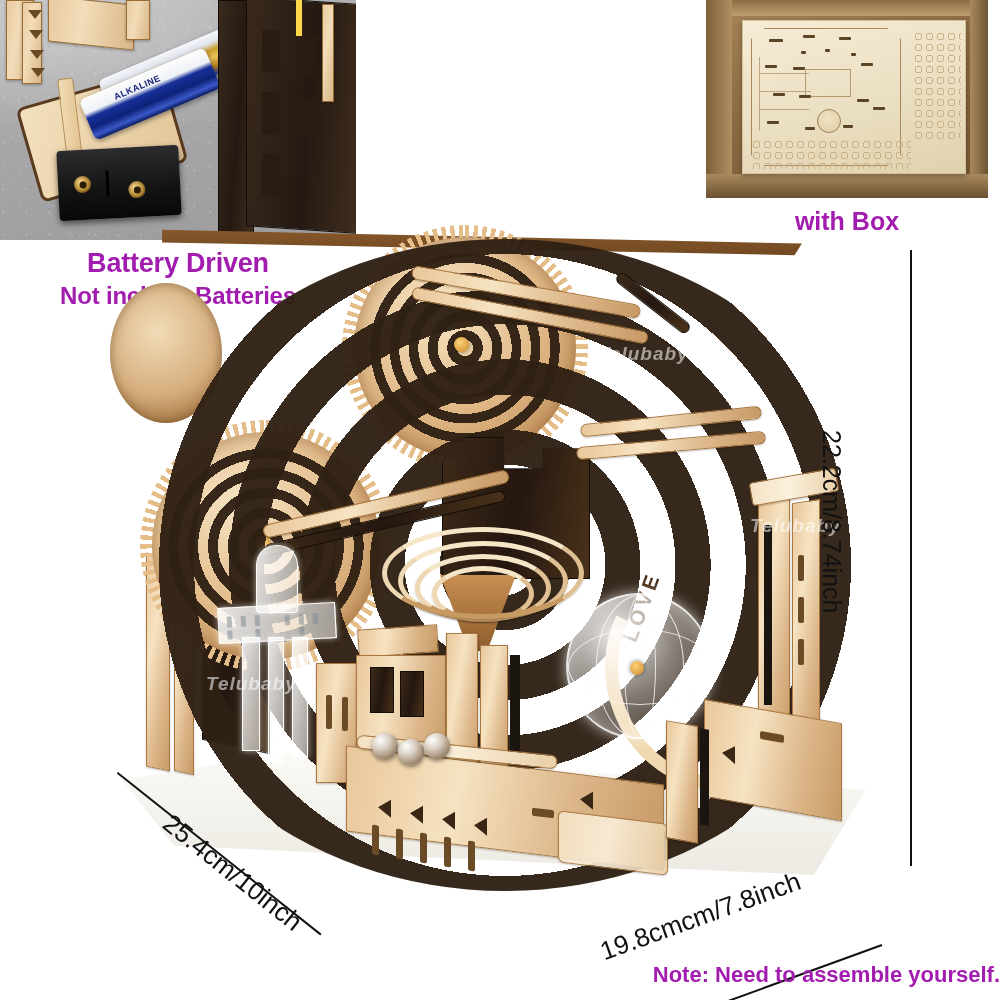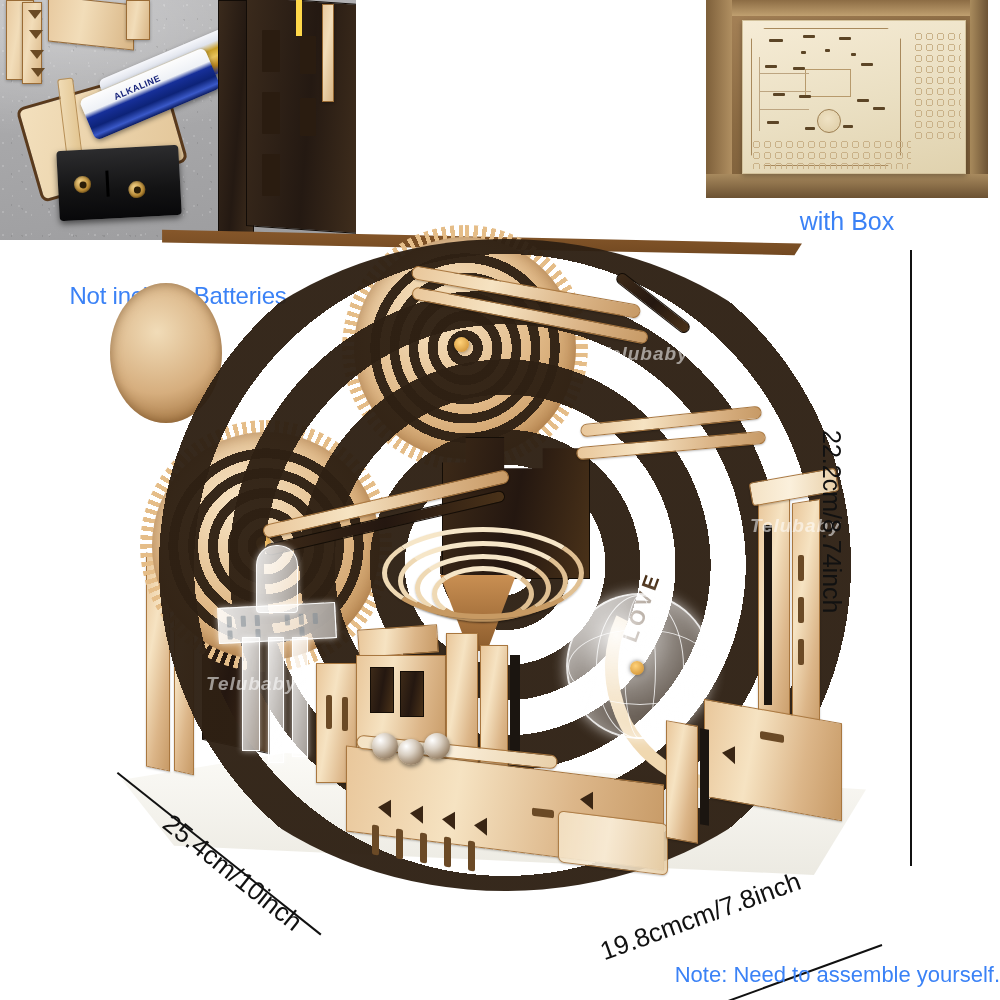--- a/index.html
+++ b/index.html
@@ -69,21 +69,21 @@
   .ply .ctr{position:absolute;left:62px;top:48px;width:44px;height:26px;border:1px solid #b79a6c;}
   .ply .dial{position:absolute;left:74px;top:88px;width:22px;height:22px;border-radius:50%;
      border:1px solid #9d7f52;background:radial-gradient(circle at 45% 40%,#efe2c4,#ddcba3);}
   .ply .dash{position:absolute;height:3px;background:#5c4526;border-radius:1px;}
   .ply .col{position:absolute;width:1px;background:#bda581;}
   .ply .lace{position:absolute;background-image:
      radial-gradient(circle at 50% 50%, transparent 0 3px, #c9b188 3px 4px, transparent 4px);
      background-size:11px 11px;}
 
   
-  .lbl{position:absolute;font-weight:400;color:#3b82f6;text-align:center;white-space:nowrap;}
+  .lbl{position:absolute;font-weight:700;color:#a21caf;text-align:center;white-space:nowrap;}
   #with-box-label{left:706px;top:207px;width:282px;font-size:25px;}
   #battery-driven-label{left:0;top:248px;width:356px;font-size:27px;letter-spacing:-.2px;}
   #no-batteries-label{left:0;top:282px;width:356px;font-size:24px;letter-spacing:-.2px;}
   #note-label{left:560px;top:962px;width:440px;font-size:22px;text-align:right;padding-right:4px;}
 
   
   .dimline{position:absolute;background:#111;}
   #dim-v-line{left:910px;top:250px;width:2px;height:616px;}
   #dim-left-line{left:118px;top:772px;width:260px;height:2px;
      transform-origin:0 0;transform:rotate(38.5deg);}
@@ -266,20 +266,21 @@
       <div class="col" style="left:16px;top:36px;height:74px;"></div>
       <div class="col" style="left:16px;top:52px;height:1px;width:50px;background:#bda581;"></div>
       <div class="col" style="left:16px;top:70px;height:1px;width:52px;background:#bda581;"></div>
       <div class="col" style="left:16px;top:88px;height:1px;width:50px;background:#bda581;"></div>
       <div class="lace" style="left:170px;top:10px;width:48px;height:110px;"></div>
       <div class="lace" style="left:8px;top:118px;width:160px;height:30px;"></div>
     </div>
   </div>
 
   <div class="lbl" id="with-box-label">with Box</div>
+  <div class="lbl" id="battery-driven-label">Battery Driven</div>
   <div class="lbl" id="no-batteries-label">Not include Batteries</div>
 
   <div id="model">
 
     <div id="base-plate" class="wd"></div>
     <div id="base-edge"></div>
 
     <div class="wd" style="left:36px;top:330px;width:22px;height:212px;transform:skewY(12deg);"></div>
     <div class="wd" style="left:64px;top:350px;width:18px;height:196px;transform:skewY(12deg);"></div>
     <div class="dk" style="left:92px;top:300px;width:66px;height:220px;transform:skewY(12deg);"></div>

